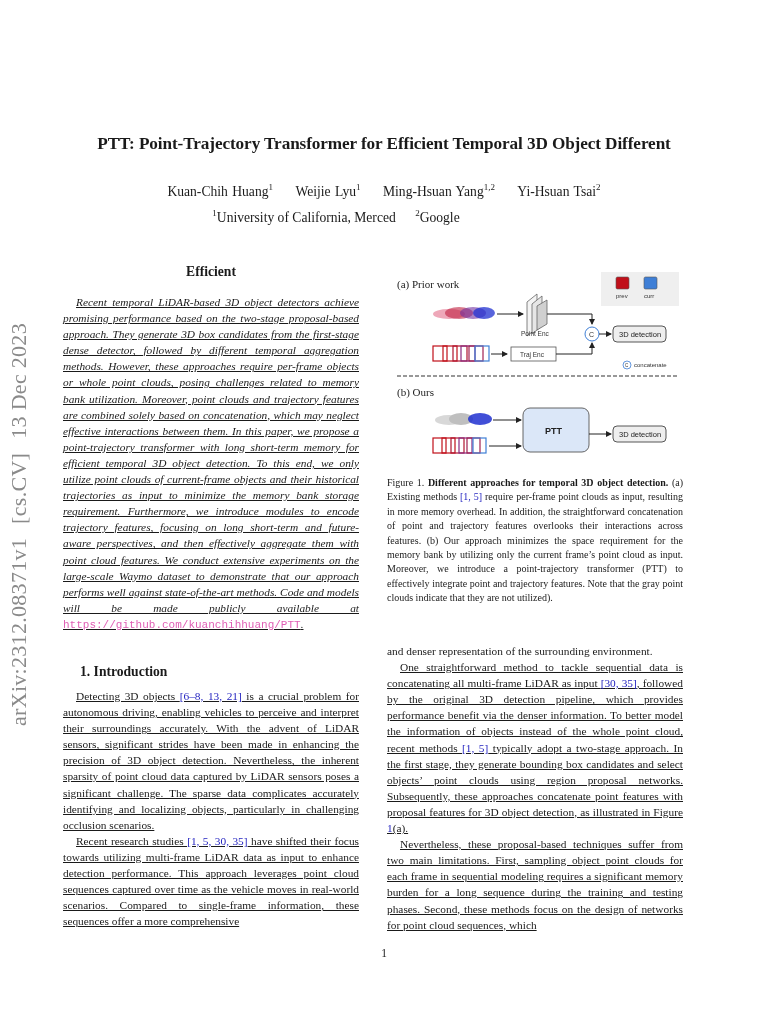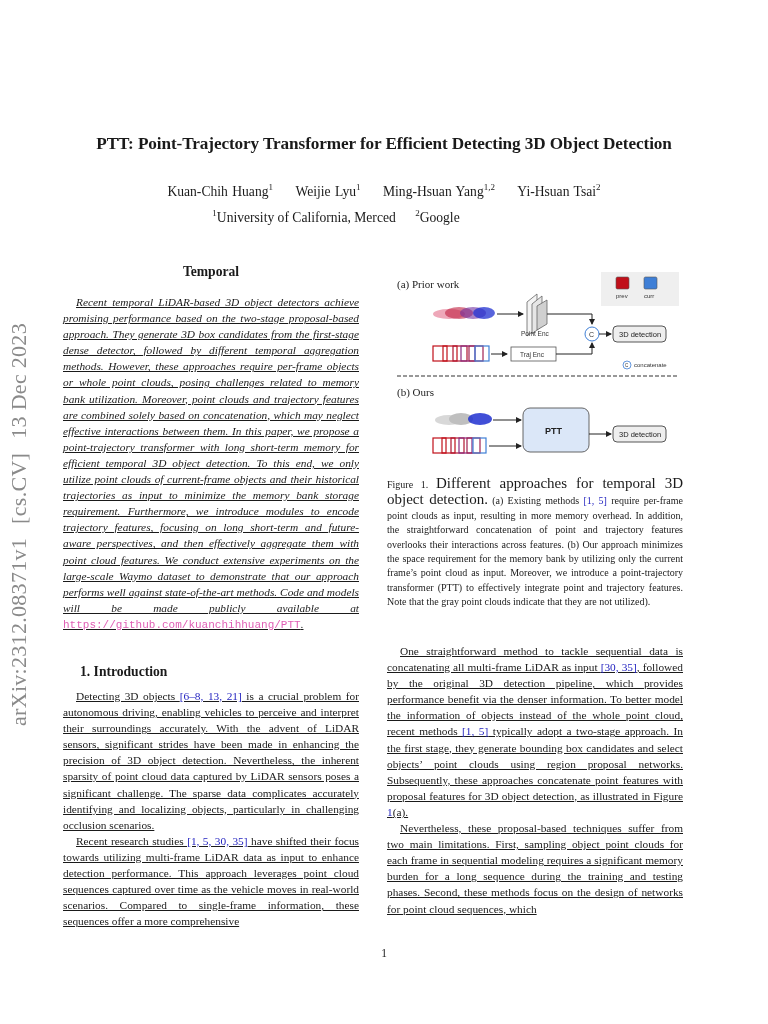--- a/index.html
+++ b/index.html
@@ -25,46 +25,46 @@
 
   .abs-head { left:63px; width:296px; top:264px; text-align:center; font-weight:bold; font-size:13.6px; }
   .abstract { top:294px; font-style:italic; }
   .url { font-family:"Liberation Mono", "DejaVu Sans Mono", monospace; font-style:normal; color:#e05fb5; font-size:11px; }
   .cite { color:#2424c0; }
   .sec-head { left:80px; top:664px; font-weight:bold; font-size:13.6px; }
   .intro-left { top:688px; }
 
   .fig { left:387px; top:268px; width:300px; height:196px; }
   .caption { top:476px; font-size:10px; line-height:14.4px; }
-  .caption b { font-weight:normal; font-size:15px; }
+  .caption b { font-weight:bold; font-size:10px; }
   .intro-right { top:643px; }
 
   .pagenum { left:0; width:768px; top:947px; text-align:center; font-size:11.5px; }
 </style>
 </head>
 <body>
 
 <div class="abs arxiv">
   <span>arXiv:2312.08371v1</span><span>[cs.CV]</span><span>13 Dec 2023</span>
 </div>
 
-<div class="abs title">PTT: Point-Trajectory Transformer for Efficient Detecting 3D Object Detection</div>
+<div class="abs title">PTT: Point-Trajectory Transformer for Efficient Temporal 3D Object Different</div>
 
 <div class="abs authors">
   <span class="a"><span>Kuan-Chih Huang</span><sup>1</sup></span>
   <span class="a"><span>Weijie Lyu</span><sup>1</sup></span>
   <span class="a"><span>Ming-Hsuan Yang</span><sup>1,2</sup></span>
   <span class="a"><span>Yi-Hsuan Tsai</span><sup>2</sup></span>
 </div>
 <div class="abs affil">
   <span class="a"><sup>1</sup><span>University of California, Merced</span></span>
   <span class="a"><sup>2</sup><span>Google</span></span>
 </div>
 
-<div class="abs abs-head">Temporal</div>
+<div class="abs abs-head">Efficient</div>
 <div class="abs col left abstract">
   <p class="ind"><span>Recent temporal LiDAR-based 3D object detectors achieve promising performance based on the two-stage proposal-based approach. They generate 3D box candidates from the first-stage dense detector, followed by different temporal aggregation methods. However, these approaches require per-frame objects or whole point clouds, posing challenges related to memory bank utilization. Moreover, point clouds and trajectory features are combined solely based on concatenation, which may neglect effective interactions between them. In this paper, we propose a point-trajectory transformer with long short-term memory for efficient temporal 3D object detection. To this end, we only utilize point clouds of current-frame objects and their historical trajectories as input to minimize the memory bank storage requirement. Furthermore, we introduce modules to encode trajectory features, focusing on long short-term and future-aware perspectives, and then effectively aggregate them with point cloud features. We conduct extensive experiments on the large-scale Waymo dataset to demonstrate that our approach performs well against state-of-the-art methods. Code and models will be made publicly available at</span> <a class="url">https://github.com/kuanchihhuang/PTT</a><span>.</span></p>
 </div>
 
 <div class="abs sec-head">1. Introduction</div>
 <div class="abs col left intro-left">
   <p class="ind"><span>Detecting 3D objects </span><a class="cite">[6–8, 13, 21]</a><span> is a crucial problem for autonomous driving, enabling vehicles to perceive and interpret their surroundings accurately. With the advent of LiDAR sensors, significant strides have been made in enhancing the precision of 3D object detection. Nevertheless, the inherent sparsity of point cloud data captured by LiDAR sensors poses a significant challenge. The sparse data complicates accurately identifying and localizing objects, particularly in challenging occlusion scenarios.</span></p>
   <p class="ind"><span>Recent research studies </span><a class="cite">[1, 5, 30, 35]</a><span> have shifted their focus towards utilizing multi-frame LiDAR data as input to enhance detection performance. This approach leverages point cloud sequences captured over time as the vehicle moves in real-world scenarios. Compared to single-frame information, these sequences offer a more comprehensive</span></p>
 </div>
 
@@ -149,17 +149,18 @@
     <rect x="226" y="158" width="53" height="16" rx="4" fill="#eeeeee" stroke="#444" stroke-width="0.9"></rect>
     <text x="232" y="169" font-size="7.5" fill="#222">3D detection</text>
   </svg>
 </div>
 
 <div class="abs col right caption">
   <p><span>Figure 1. </span><b>Different approaches for temporal 3D object detection.</b><span> (a) Existing methods </span><a class="cite">[1, 5]</a><span> require per-frame point clouds as input, resulting in more memory overhead. In addition, the straightforward concatenation of point and trajectory features overlooks their interactions across features. (b) Our approach minimizes the space requirement for the memory bank by utilizing only the current frame’s point cloud as input. Moreover, we introduce a point-trajectory transformer (PTT) to effectively integrate point and trajectory features. Note that the gray point clouds indicate that they are not utilized).</span></p>
 </div>
 
 <div class="abs col right intro-right">
+  <p>and denser representation of the surrounding environment.</p>
   <p class="ind"><span>One straightforward method to tackle sequential data is concatenating all multi-frame LiDAR as input </span><a class="cite">[30, 35]</a><span>, followed by the original 3D detection pipeline, which provides performance benefit via the denser information. To better model the information of objects instead of the whole point cloud, recent methods </span><a class="cite">[1, 5]</a><span> typically adopt a two-stage approach. In the first stage, they generate bounding box candidates and select objects’ point clouds using region proposal networks. Subsequently, these approaches concatenate point features with proposal features for 3D object detection, as illustrated in Figure </span><a class="cite">1</a><span>(a).</span></p>
   <p class="ind">Nevertheless, these proposal-based techniques suffer from two main limitations. First, sampling object point clouds for each frame in sequential modeling requires a significant memory burden for a long sequence during the training and testing phases. Second, these methods focus on the design of networks for point cloud sequences, which</p>
 </div>
 
 <div class="abs pagenum">1</div>
 
 </body></html>

